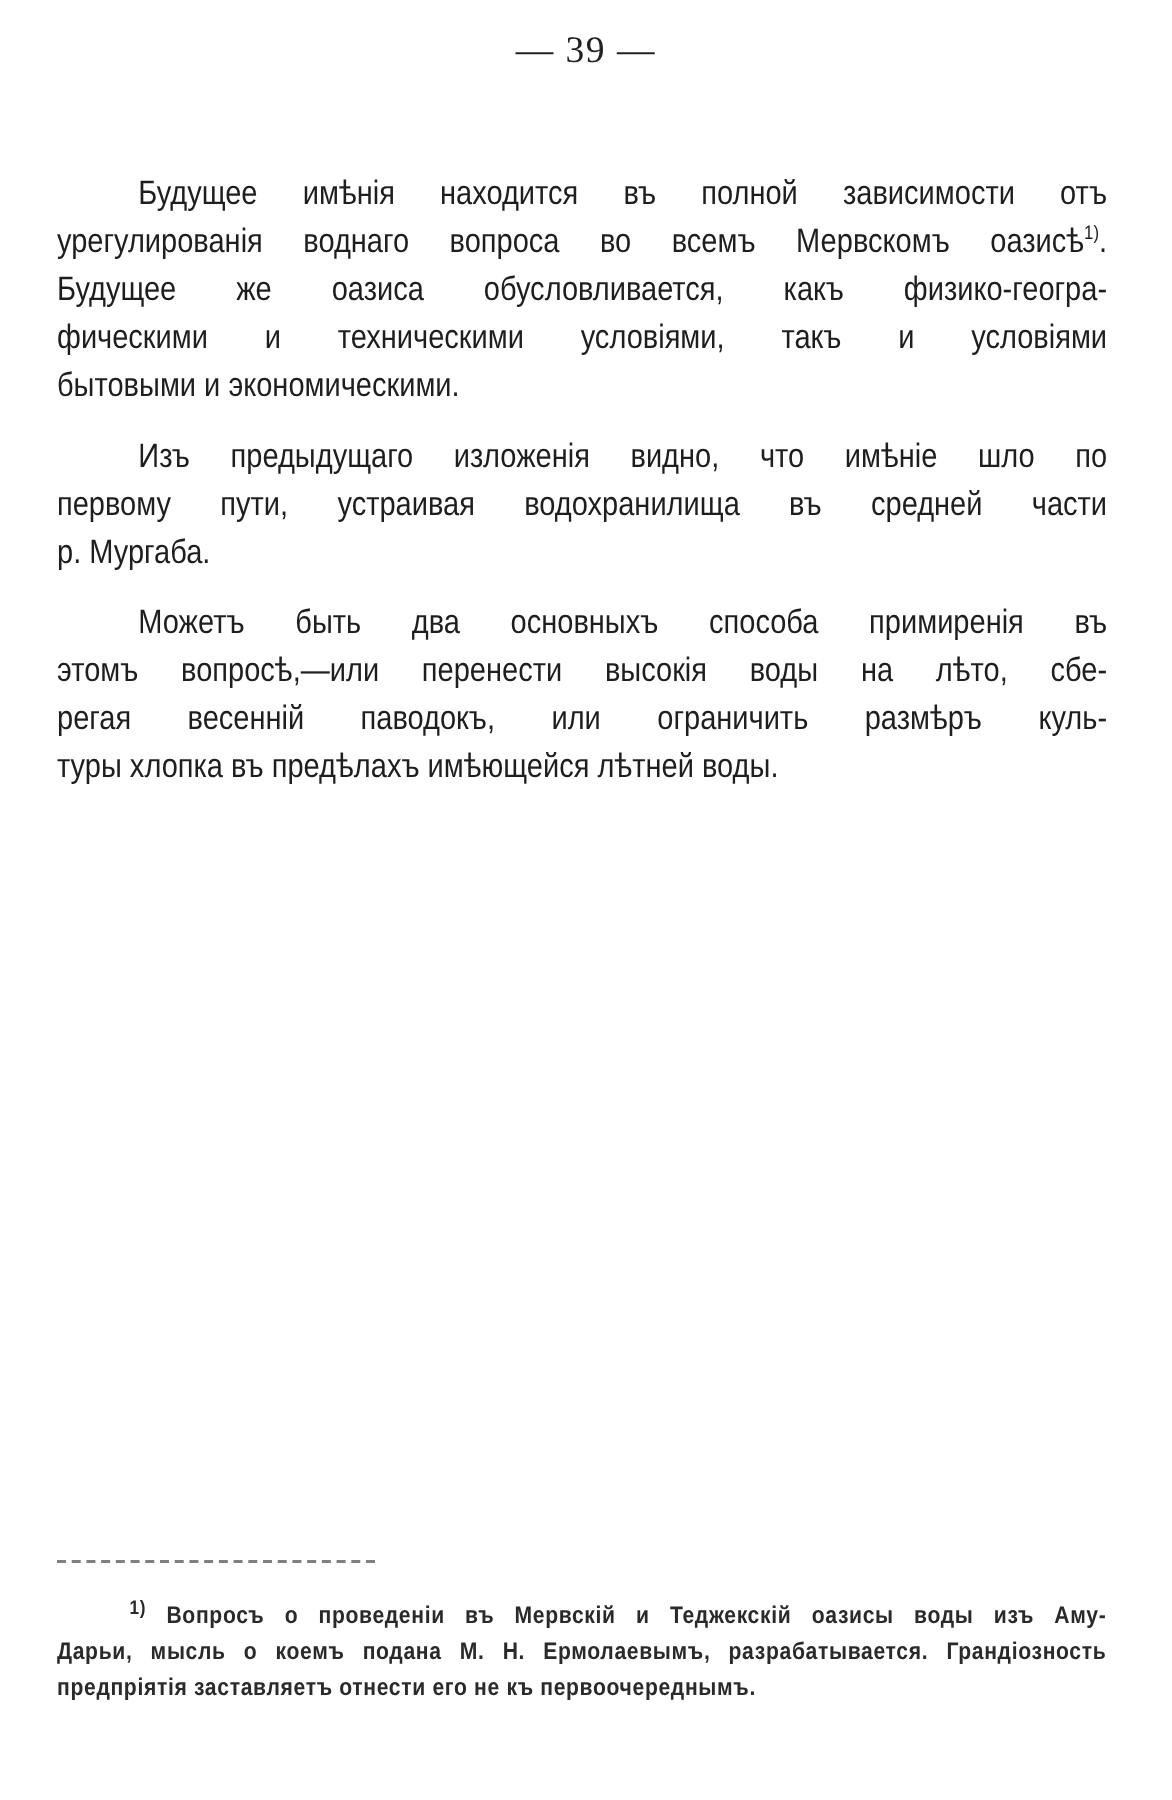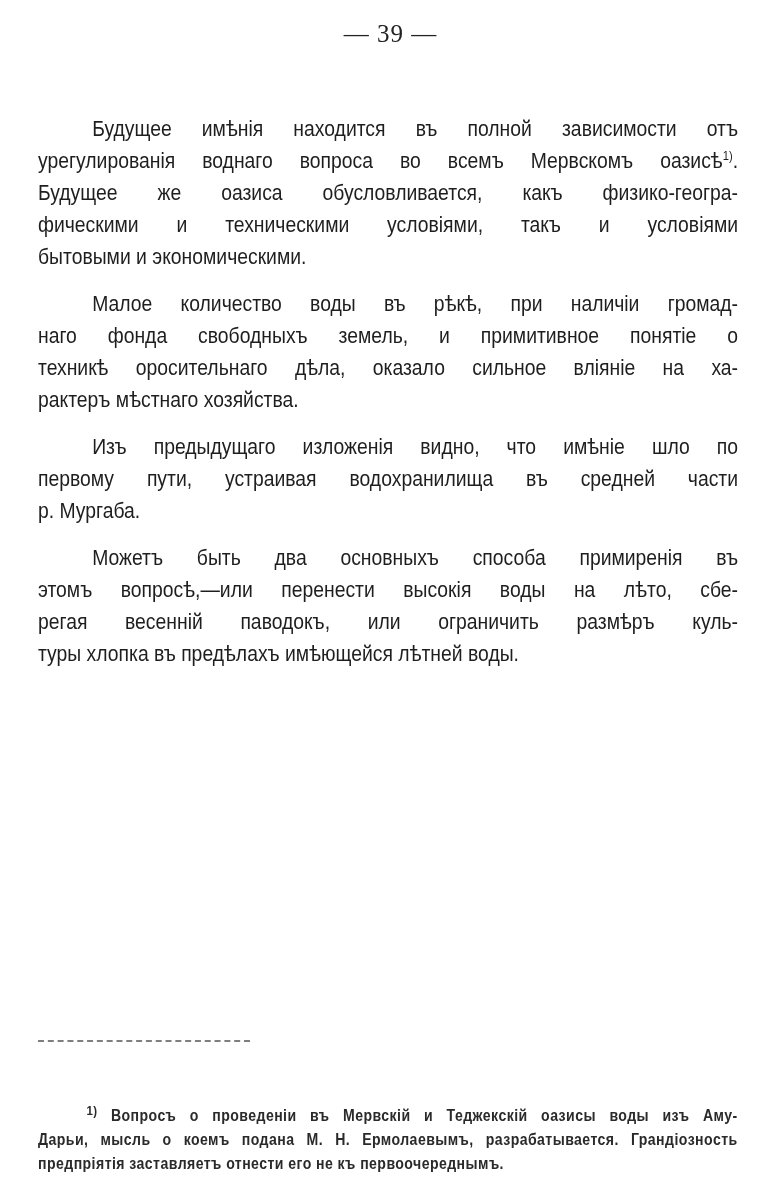--- a/index.html
+++ b/index.html
@@ -72,21 +72,21 @@
       left: 38px;
       top: 1040px;
       width: 212px;
       height: 0;
       border-top: 2px dashed #555;
       opacity: 0.75;
     }
     .footnote {
       position: absolute;
       left: 38px;
-      top: 1104px;
+      top: 1066px;
       width: 700px;
     }
     .fn-line {
       display: block;
       height: 24px;
       line-height: 24px;
       font-size: 16px;
       font-weight: bold;
       letter-spacing: 0.5px;
       white-space: nowrap;
@@ -116,26 +116,20 @@
 
     <div class="para">
       <span class="line indent">Будущее имѣнія находится въ полной зависимости отъ</span>
       <span class="line"><span>урегулированія воднаго вопроса во всемъ Мервскомъ оазисѣ</span><sup>1)</sup><span>.</span></span>
       <span class="line">Будущее же оазиса обусловливается, какъ физико-геогра-</span>
       <span class="line">фическими и техническими условіями, такъ и условіями</span>
       <span class="line last">бытовыми и экономическими.</span>
     </div>
 
 
-    <div class="para">
-      <span class="line indent">Малое количество воды въ рѣкѣ, при наличіи громад-</span>
-      <span class="line">наго фонда свободныхъ земель, и примитивное понятіе о</span>
-      <span class="line">техникѣ оросительнаго дѣла, оказало сильное вліяніе на ха-</span>
-      <span class="line last">рактеръ мѣстнаго хозяйства.</span>
-    </div>
 
 
 
     <div class="para">
       <span class="line indent">Изъ предыдущаго изложенія видно, что имѣніе шло по</span>
       <span class="line">первому пути, устраивая водохранилища въ средней части</span>
       <span class="line last">р. Мургаба.</span>
     </div>
 
     <div class="para">

